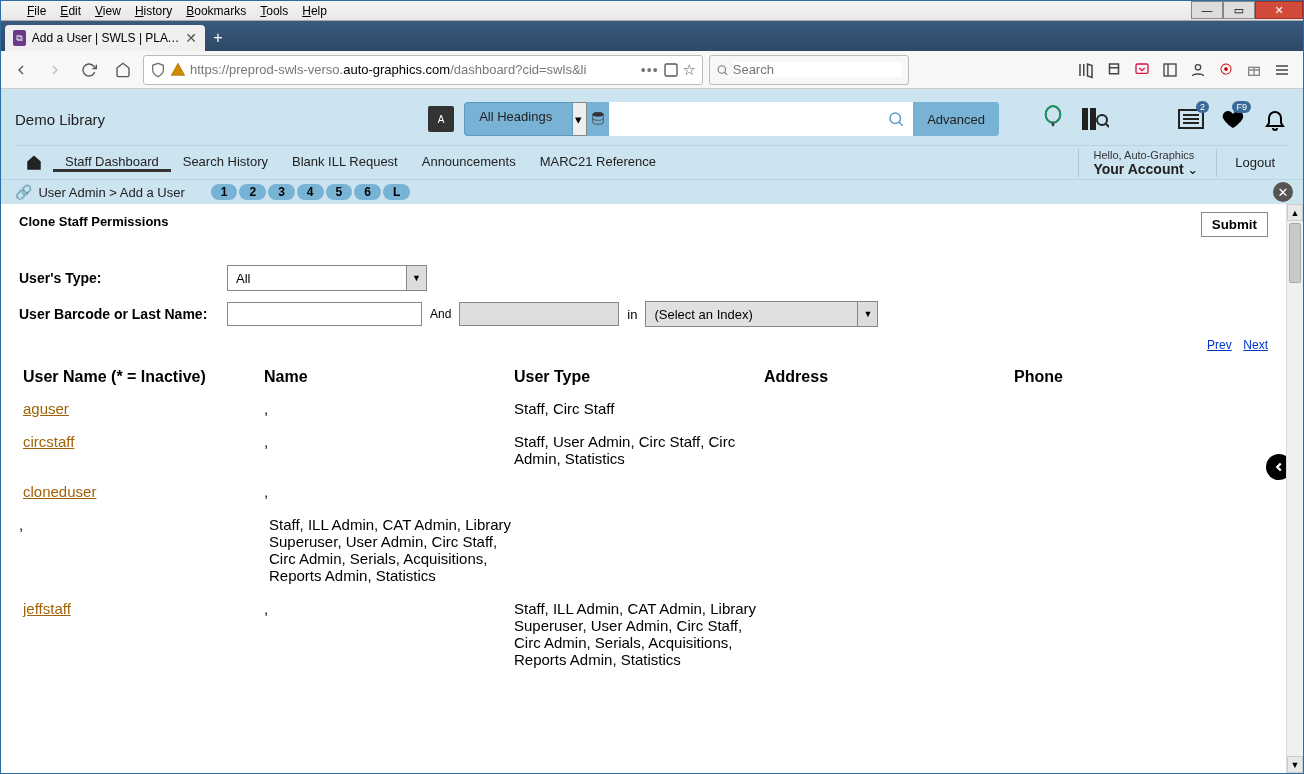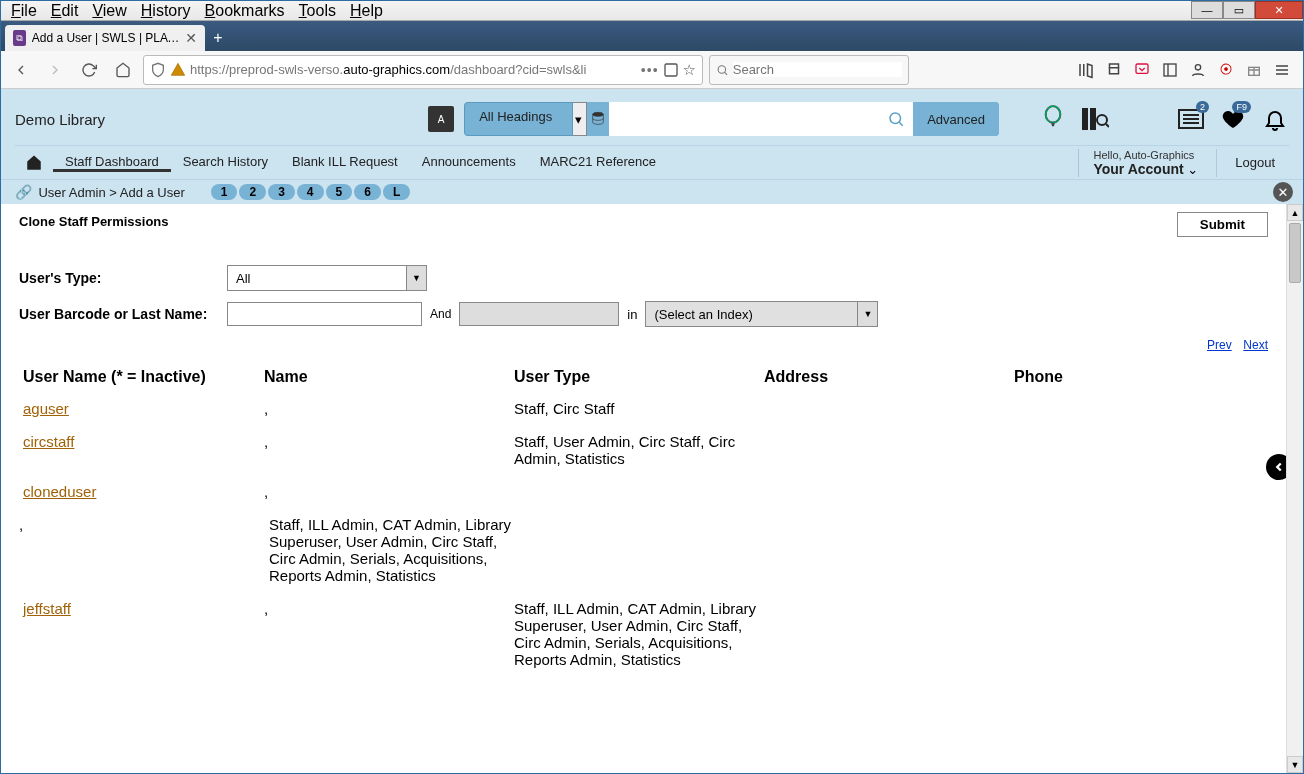--- a/index.html
+++ b/index.html
@@ -1,21 +1,21 @@
 <!DOCTYPE html>
 <html><head>
 <meta charset="utf-8">
 <style>
 * { box-sizing: border-box; margin: 0; padding: 0; }
 body { font-family: "Segoe UI", Tahoma, sans-serif; font-size: 13px; background: #fff; overflow: hidden; }
 
 
 .window { width: 1304px; height: 774px; border: 1px solid #2b6ca3; display: flex; flex-direction: column; }
 .win-top { display: flex; height: 20px; background: linear-gradient(#f4f4f4, #e8e8e8); border-bottom: 1px solid #aaa; }
-.menu-bar { display: flex; gap: 2px; padding-left: 4px; align-items: center; font-size: 16px; flex: 1; }
+.menu-bar { display: flex; gap: 2px; padding-left: 20px; align-items: center; font-size: 12px; flex: 1; }
 .menu-bar span { padding: 1px 6px; cursor: default; }
 .menu-bar span u { text-decoration: underline; }
 .win-ctrls { display: flex; margin-left: auto; }
 .win-btn { width: 32px; height: 18px; border: 1px solid #888; background: #ddd; display: flex; align-items: center; justify-content: center; font-size: 11px; cursor: pointer; margin-top: 0; }
 .win-btn.close { background: #d14a3a; color: #fff; border-color: #a03020; width: 48px; }
 
 
 .tab-strip { height: 30px; background: linear-gradient(#3a5a80, #2e4966); display: flex; align-items: flex-end; padding-left: 4px; }
 .browser-tab { background: #f0f0f0; border-radius: 4px 4px 0 0; padding: 4px 8px; display: flex; align-items: center; gap: 6px; font-size: 12px; max-width: 200px; height: 26px; }
 .browser-tab .favicon { width: 16px; height: 16px; background: #6a3a8a; border-radius: 2px; display: inline-flex; align-items: center; justify-content: center; color: #fff; font-size: 9px; }
@@ -74,21 +74,21 @@
 
 
 .main-wrap { flex: 1; display: flex; overflow: hidden; }
 .main { flex: 1; padding: 10px 18px; overflow: hidden; position: relative; }
 .scrollbar-fake { width: 17px; background: #f0f0f0; border-left: 1px solid #ddd; display: flex; flex-direction: column; }
 .scroll-arrow { height: 17px; background: #e8e8e8; border: 1px solid #ccc; display: flex; align-items: center; justify-content: center; font-size: 9px; }
 .scroll-thumb { background: #c8c8c8; border: 1px solid #aaa; height: 60px; margin: 2px; border-radius: 2px; }
 .scroll-track { flex: 1; }
 
 .section-title { font-weight: bold; margin-bottom: 12px; }
-.submit-btn { position: absolute; right: 18px; top: 8px; border: 1px solid #888; background: #fff; padding: 4px 22px; font-weight: bold; cursor: pointer; }
+.submit-btn { position: absolute; right: 18px; top: 8px; border: 1px solid #888; background: #fff; padding: 4px 10px; font-weight: bold; cursor: pointer; }
 
 .form-row { display: flex; align-items: center; gap: 8px; margin-bottom: 10px; }
 .form-label { width: 200px; font-weight: bold; font-size: 14px; }
 .sel { border: 1px solid #888; background: #fff; height: 26px; display: flex; align-items: center; position: relative; }
 .sel .sel-text { padding: 0 24px 0 8px; }
 .sel .sel-caret { position: absolute; right: 0; top: 0; width: 20px; height: 100%; background: #ddd; border-left: 1px solid #888; display: flex; align-items: center; justify-content: center; font-size: 9px; }
 .txt-input { border: 1px solid #888; height: 24px; padding: 0 4px; }
 .txt-input.gray { background: #ddd; }
 .and-label { font-size: 12px; }
 .in-label { font-size: 13px; }

